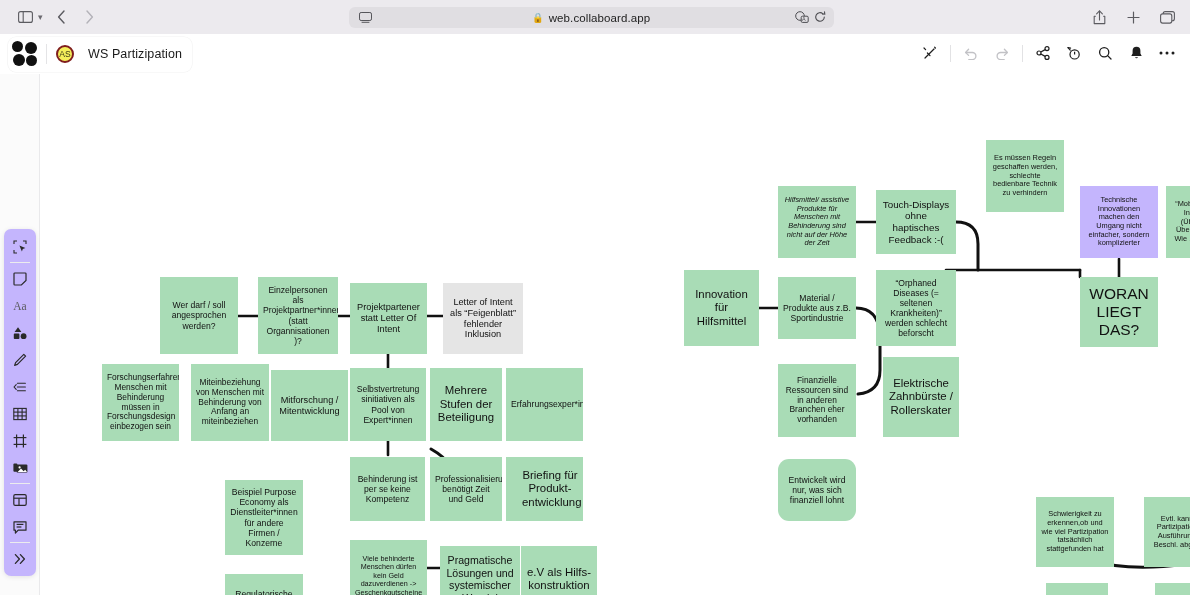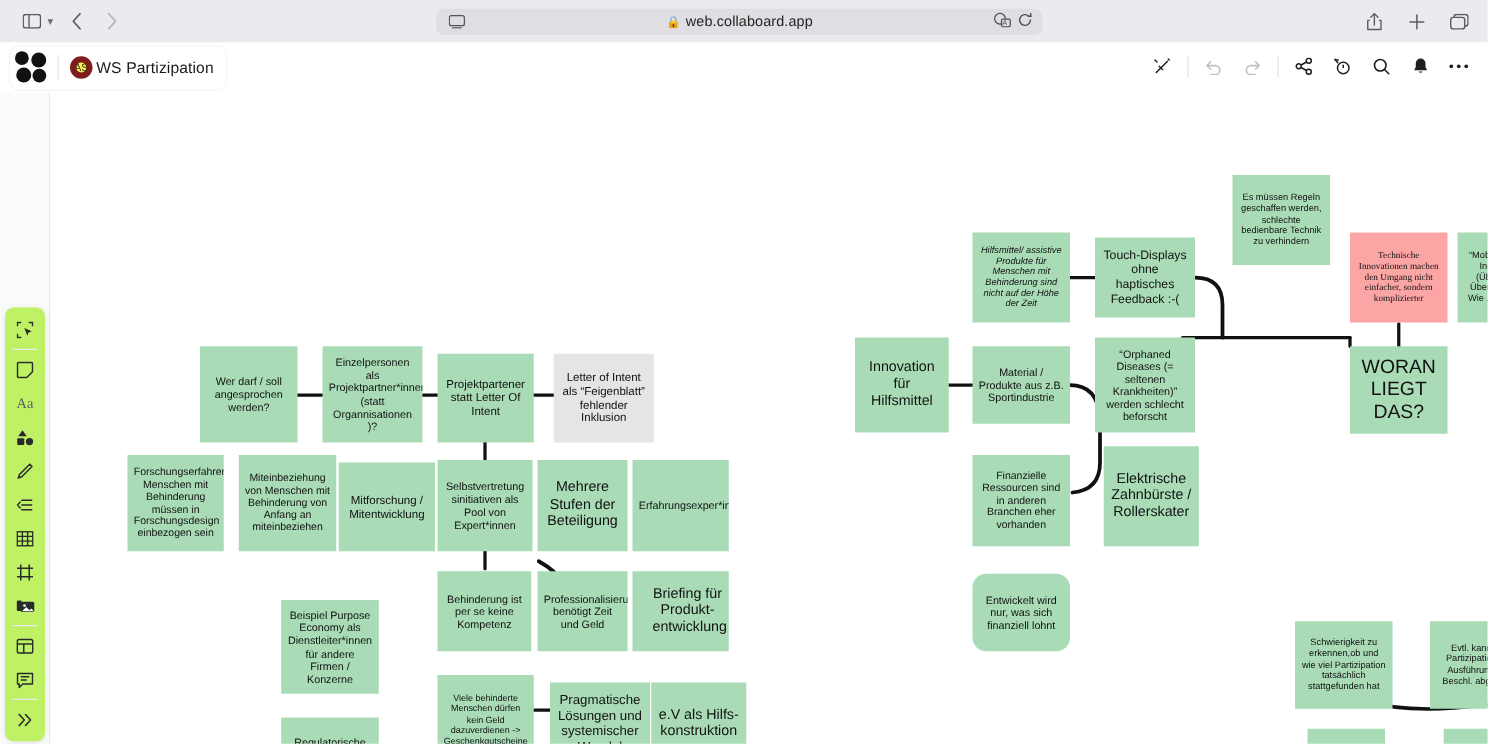--- a/index.html
+++ b/index.html
@@ -53,23 +53,23 @@
   }
   #collaboard-logo { width:26px; height:26px; position:relative; margin-right:8px;}
   #collaboard-logo i { position:absolute; background:#111; border-radius:50%; display:block; }
   #collaboard-logo i.a { width:11px;height:11px; left:0;  top:0; }
   #collaboard-logo i.b { width:12px;height:12px; left:13px;top:1px;}
   #collaboard-logo i.c { width:12px;height:12px; left:1px; top:13px;}
   #collaboard-logo i.d { width:11px;height:11px; left:14px;top:14px;}
   #hdr-divider { width:1px; height:20px; background:#e4e4e6; margin-right:9px;}
   #avatar {
     width:18px;height:18px;border-radius:50%;background:#f4ee5a;
-    border:5px solid #7f1d1d;
+    border:2px solid #7f1d1d;
     display:flex;align-items:center;justify-content:center;
-    font-size:8.5px;font-weight:400;color:#3b3a14; margin-right:3px;
+    font-size:8.5px;font-weight:400;color:#3b3a14; margin-right:14px;
   }
   #board-title { font-size:12.5px; color:#1a1a1a; letter-spacing:0.1px;}
 
   .hdr-tool {
     width:22px;height:22px;display:flex;align-items:center;justify-content:center;
     color:#1e1e1e;
   }
   .hdr-tool.dim { color:#c2c2c6; }
   #hdr-sep { width:1px;height:17px;background:#e2e2e4; }
 
@@ -77,22 +77,22 @@
     position:absolute; left:52px; top:76px;
     font-size:9.5px; color:#8d8d93; letter-spacing:.1px;
   }
 
   
   #left-rail {
     position:absolute; left:0; top:74px; width:40px; height:521px;
     background:#fbfbfb; border-right:1px solid #e9e9eb;
   }
   #left-tools {
-    position:absolute; left:4px; top:172px; width:32px;
-    background:#bef264; border-radius:7px;
+    position:absolute; left:4px; top:155px; width:32px;
+    background:#c4b5fd; border-radius:7px;
     box-shadow:0 1px 5px rgba(0,0,0,.10);
     padding:4px 0;
   }
   .rail-btn {
     width:32px;height:27px;display:flex;align-items:center;justify-content:center;
     color:#2a2a2a;
   }
   .rail-sep { height:1px; background:#ececee; margin:2px 6px; }
 
   
@@ -454,21 +454,21 @@
       </div>
       <div class="note" style="left: 945px; top: 66px; width: 78px; height: 72px; background: rgb(169, 220, 182); font-size: 7.4px;">
         <span>Es müssen Regeln geschaffen werden, schlechte bedienbare Technik zu verhindern</span>
       </div>
       <div class="note" style="left: 737px; top: 112px; width: 78px; height: 72px; background: rgb(169, 220, 182); font-size: 7.4px; font-style: italic;">
         <span>Hilfsmittel/ assistive Produkte für Menschen mit Behinderung sind nicht auf der Höhe der Zeit</span>
       </div>
       <div class="note" style="left: 835px; top: 116px; width: 80px; height: 64px; background: rgb(169, 220, 182); font-size: 9.8px;">
         <span>Touch-Displays ohne haptisches Feedback :-(</span>
       </div>
-      <div class="note" style="left: 1039px; top: 112px; width: 78px; height: 72px; background: #fca5a5; font-size: 7.4px; font-family: Liberation Serif, serif;">
+      <div class="note" style="left: 1039px; top: 112px; width: 78px; height: 72px; background: #c4b5fd; font-size: 7.4px;">
         <span>Technische Innovationen machen den Umgang nicht einfacher, sondern komplizierter</span>
       </div>
       <div class="note" style="left: 1125px; top: 112px; width: 78px; height: 72px; background: rgb(169, 220, 182); font-size: 7.4px;">
         <span>“Mobile First. How Innovation...” (Übersetzen ... Übereinstimmung Wie ... Gestaltung)</span>
       </div>
       <div class="note" style="left: 643px; top: 196px; width: 75px; height: 76px; background: rgb(169, 220, 182); font-size: 11.4px;">
         <span>Innovation für Hilfsmittel</span>
       </div>
       <div class="note" style="left: 737px; top: 203px; width: 78px; height: 62px; background: rgb(169, 220, 182); font-size: 8.6px;">
         <span>Material / Produkte aus z.B. Sportindustrie</span>

